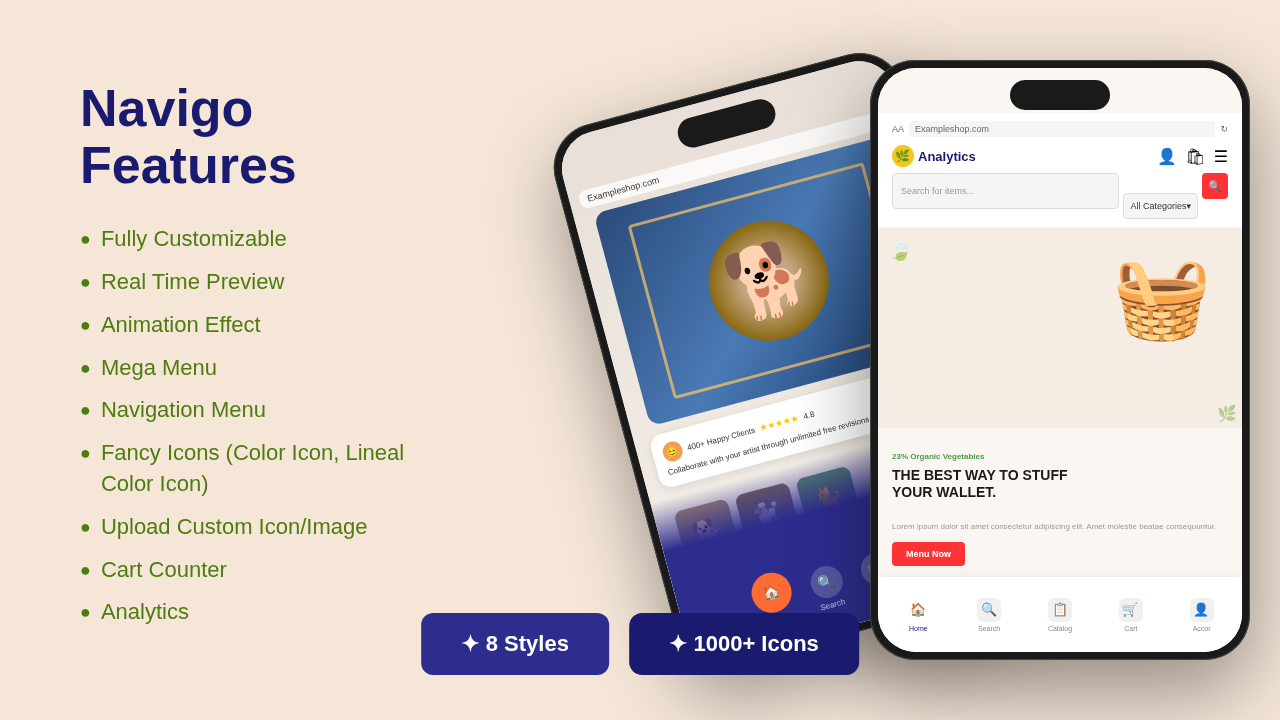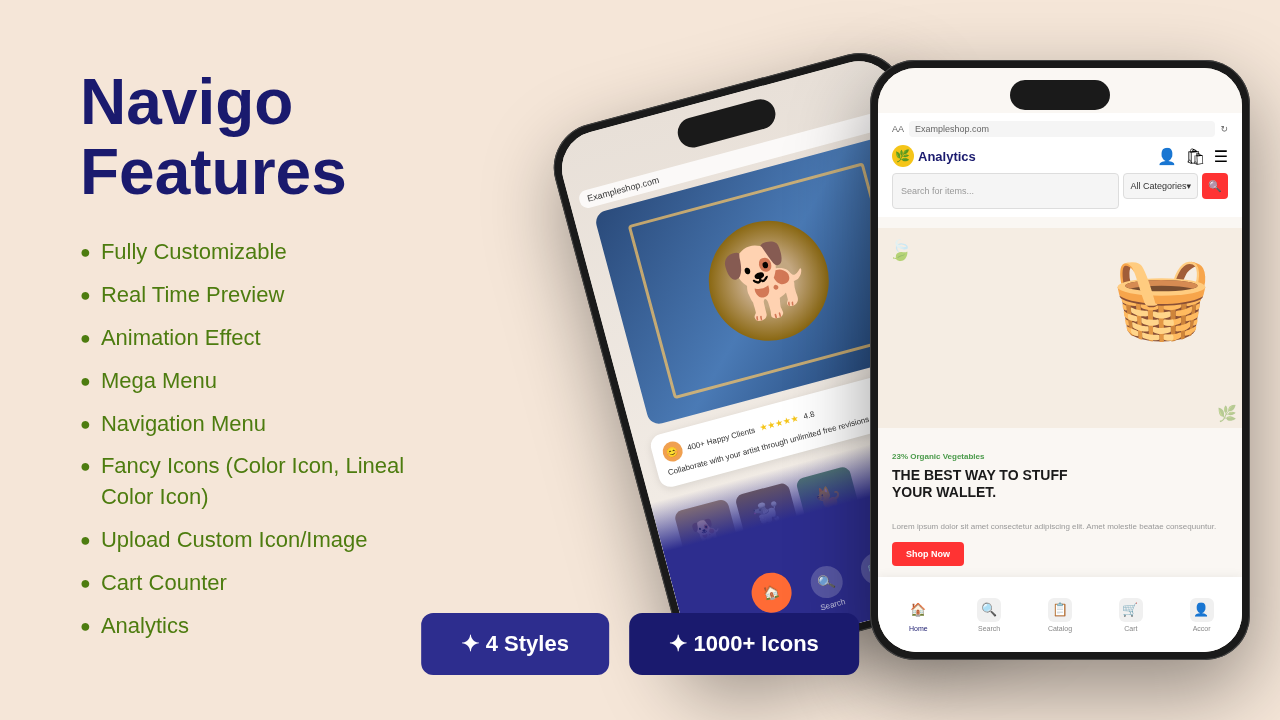--- a/index.html
+++ b/index.html
@@ -22,21 +22,21 @@
 
     
     .left-content {
       width: 520px;
       padding: 60px 80px;
       flex-shrink: 0;
       z-index: 10;
     }
 
     .page-title {
-      font-size: 64px;
+      font-size: 52px;
       font-weight: 900;
       color: #1a1a6e;
       line-height: 1.1;
       margin-bottom: 30px;
       font-family: 'Arial Black', Arial, sans-serif;
     }
 
     .features-list {
       list-style: none;
       padding: 0;
@@ -423,20 +423,21 @@
     .cat-select-mock {
       height: 26px;
       background: #f5f5f5;
       border-radius: 4px;
       border: 1px solid #ddd;
       padding: 0 6px;
       font-size: 9px;
       color: #333;
       display: flex;
       align-items: center;
+      margin-top: 20px;
     }
 
     .search-btn-mock {
       width: 26px;
       height: 26px;
       background: #ff3333;
       border-radius: 4px;
       display: flex;
       align-items: center;
       justify-content: center;
@@ -727,21 +728,21 @@
               <div class="leaf-decor2">🌿</div>
             </div>
 
             <div class="food-cta-section">
               <div class="organic-badge">23% Organic Vegetables</div>
               <div class="cta-headline">
                 <span>THE BEST WAY TO STUFF</span><br>
                 <span>YOUR WALLET.</span>
               </div>
               <div class="cta-body">Lorem ipsum dolor sit amet consectetur adipiscing elit. Amet molestie beatae consequuntur.</div>
-              <button class="shop-now-btn">Shop Now</button>
+              <button class="shop-now-btn">Menu Now</button>
             </div>
 
             <div class="bottom-nav-front">
               <div class="front-nav-item active">
                 <div class="front-nav-icon">🏠</div>
                 <span>Home</span>
               </div>
               <div class="front-nav-item">
                 <div class="front-nav-icon">🔍</div>
                 <span>Search</span>
@@ -761,17 +762,17 @@
             </div>
 
           </div>
         </div>
       </div>
     </div>
 
   </div>
 
   <div class="buttons-row">
-    <button class="btn-style">✦ 4 Styles</button>
+    <button class="btn-style">✦ 8 Styles</button>
     <button class="btn-icons">✦ 1000+ Icons</button>
   </div>
 
 </div>
 
 </body></html>

